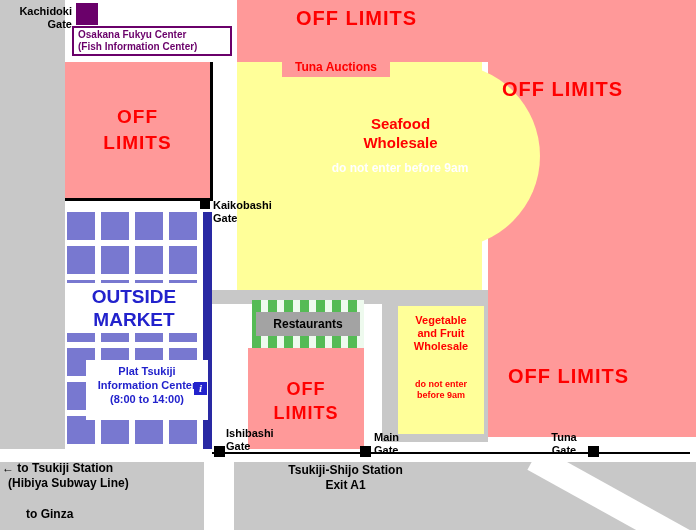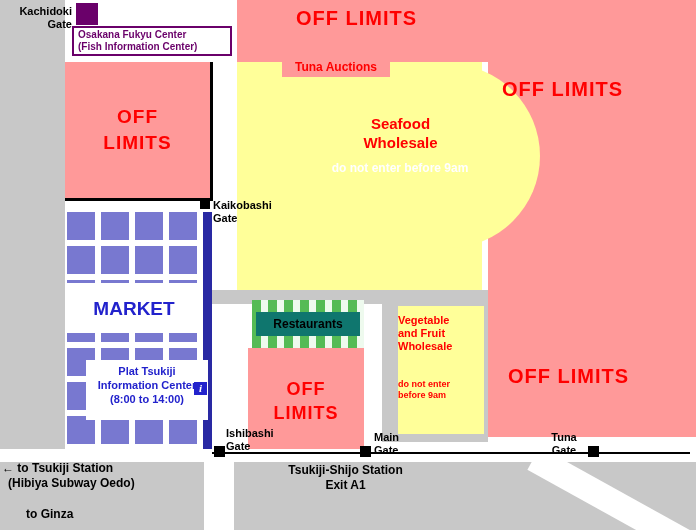--- a/index.html
+++ b/index.html
@@ -53,51 +53,52 @@
   <div class="abs yellow" style="left:440px;top:64px;width:100px;height:184px;border-radius:0 92px 92px 0 / 0 92px 92px 0;"></div>
 
   <div class="abs pink center-col" style="left:65px;top:62px;width:145px;height:136px;border-right:3px solid #000;border-bottom:3px solid #000;">
     <span class="red-txt ol-mid">OFF</span>
     <span class="red-txt ol-mid">LIMITS</span>
   </div>
 
   <div class="abs gray" style="left:212px;top:290px;width:276px;height:14px;"></div>
   <div class="abs gray" style="left:382px;top:290px;width:106px;height:152px;"></div>
 
-  <div class="abs yellow" style="left:398px;top:306px;width:86px;height:128px;padding-top:8px;box-sizing:border-box;text-align:left;">
+  <div class="abs yellow" style="left:398px;top:306px;width:86px;height:128px;padding-top:8px;box-sizing:border-box;text-align:center;">
     <div class="red-txt" style="font-size:11px;line-height:13px;">
       <span style="display:block;">Vegetable</span>
       <span style="display:block;">and Fruit</span>
       <span style="display:block;">Wholesale</span>
     </div>
     <div class="red-txt" style="font-size:9px;line-height:11px;margin-top:26px;">
       <span style="display:block;">do not enter</span>
       <span style="display:block;">before 9am</span>
     </div>
   </div>
 
   <div id="outside-grid" class="abs" style="left:67px;top:212px;width:132px;height:242px;"></div>
 
   <div class="abs" style="left:203px;top:212px;width:9px;height:240px;background:#2929a3;"></div>
 
   <div class="abs white center-col" style="left:65px;top:283px;width:138px;height:50px;">
+    <span class="blue-txt" style="font-size:19px;line-height:23px;">OUTSIDE</span>
     <span class="blue-txt" style="font-size:19px;line-height:23px;">MARKET</span>
   </div>
 
   <div class="abs white" style="left:86px;top:360px;width:122px;height:60px;text-align:center;">
     <div class="blue-txt" style="font-size:11px;line-height:14px;padding-top:4px;">
       <span style="display:block;">Plat Tsukiji</span>
       <span style="display:block;">Information Center</span>
       <span style="display:block;">(8:00 to 14:00)</span>
     </div>
     <div id="info-icon">i</div>
   </div>
 
   <div id="restaurant-stripes" class="abs" style="left:252px;top:300px;width:112px;height:48px;"></div>
-  <div class="abs center-col" style="left:256px;top:312px;width:104px;height:24px;background:#0f766e;">
+  <div class="abs center-col" style="left:256px;top:312px;width:104px;height:24px;background:#a3a3a3;">
     <span class="blk-txt" style="font-size:12px;">Restaurants</span>
   </div>
 
   <div class="abs pink center-col" style="left:248px;top:348px;width:116px;height:105px;">
     <span class="red-txt" style="font-size:18px;line-height:24px;letter-spacing:1px;">OFF</span>
     <span class="red-txt" style="font-size:18px;line-height:24px;letter-spacing:1px;">LIMITS</span>
   </div>
 
   <div class="abs pink center-col" style="left:282px;top:56px;width:108px;height:21px;">
     <span class="red-txt" style="font-size:12px;">Tuna Auctions</span>
@@ -152,21 +153,21 @@
   <div class="abs blk-txt gate-lbl" style="left:543px;top:431px;width:42px;text-align:center;">
     <span style="display:block;">Tuna</span>
     <span style="display:block;">Gate</span>
   </div>
 
   <div class="abs blk-txt dir-lbl" style="left:2px;top:461px;">
     <span style="display:block;">
       <span>←</span>
       <span>to Tsukiji Station</span>
     </span>
-    <span style="display:block;padding-left:6px;">(Hibiya Subway Oedo)</span>
+    <span style="display:block;padding-left:6px;">(Hibiya Subway Line)</span>
   </div>
 
   <div class="abs blk-txt dir-lbl" style="left:26px;top:507px;">to Ginza</div>
 
   <div class="abs blk-txt dir-lbl" style="left:268px;top:463px;width:155px;text-align:center;">
     <span style="display:block;">Tsukiji-Shijo Station</span>
     <span style="display:block;">Exit A1</span>
   </div>
 
 

